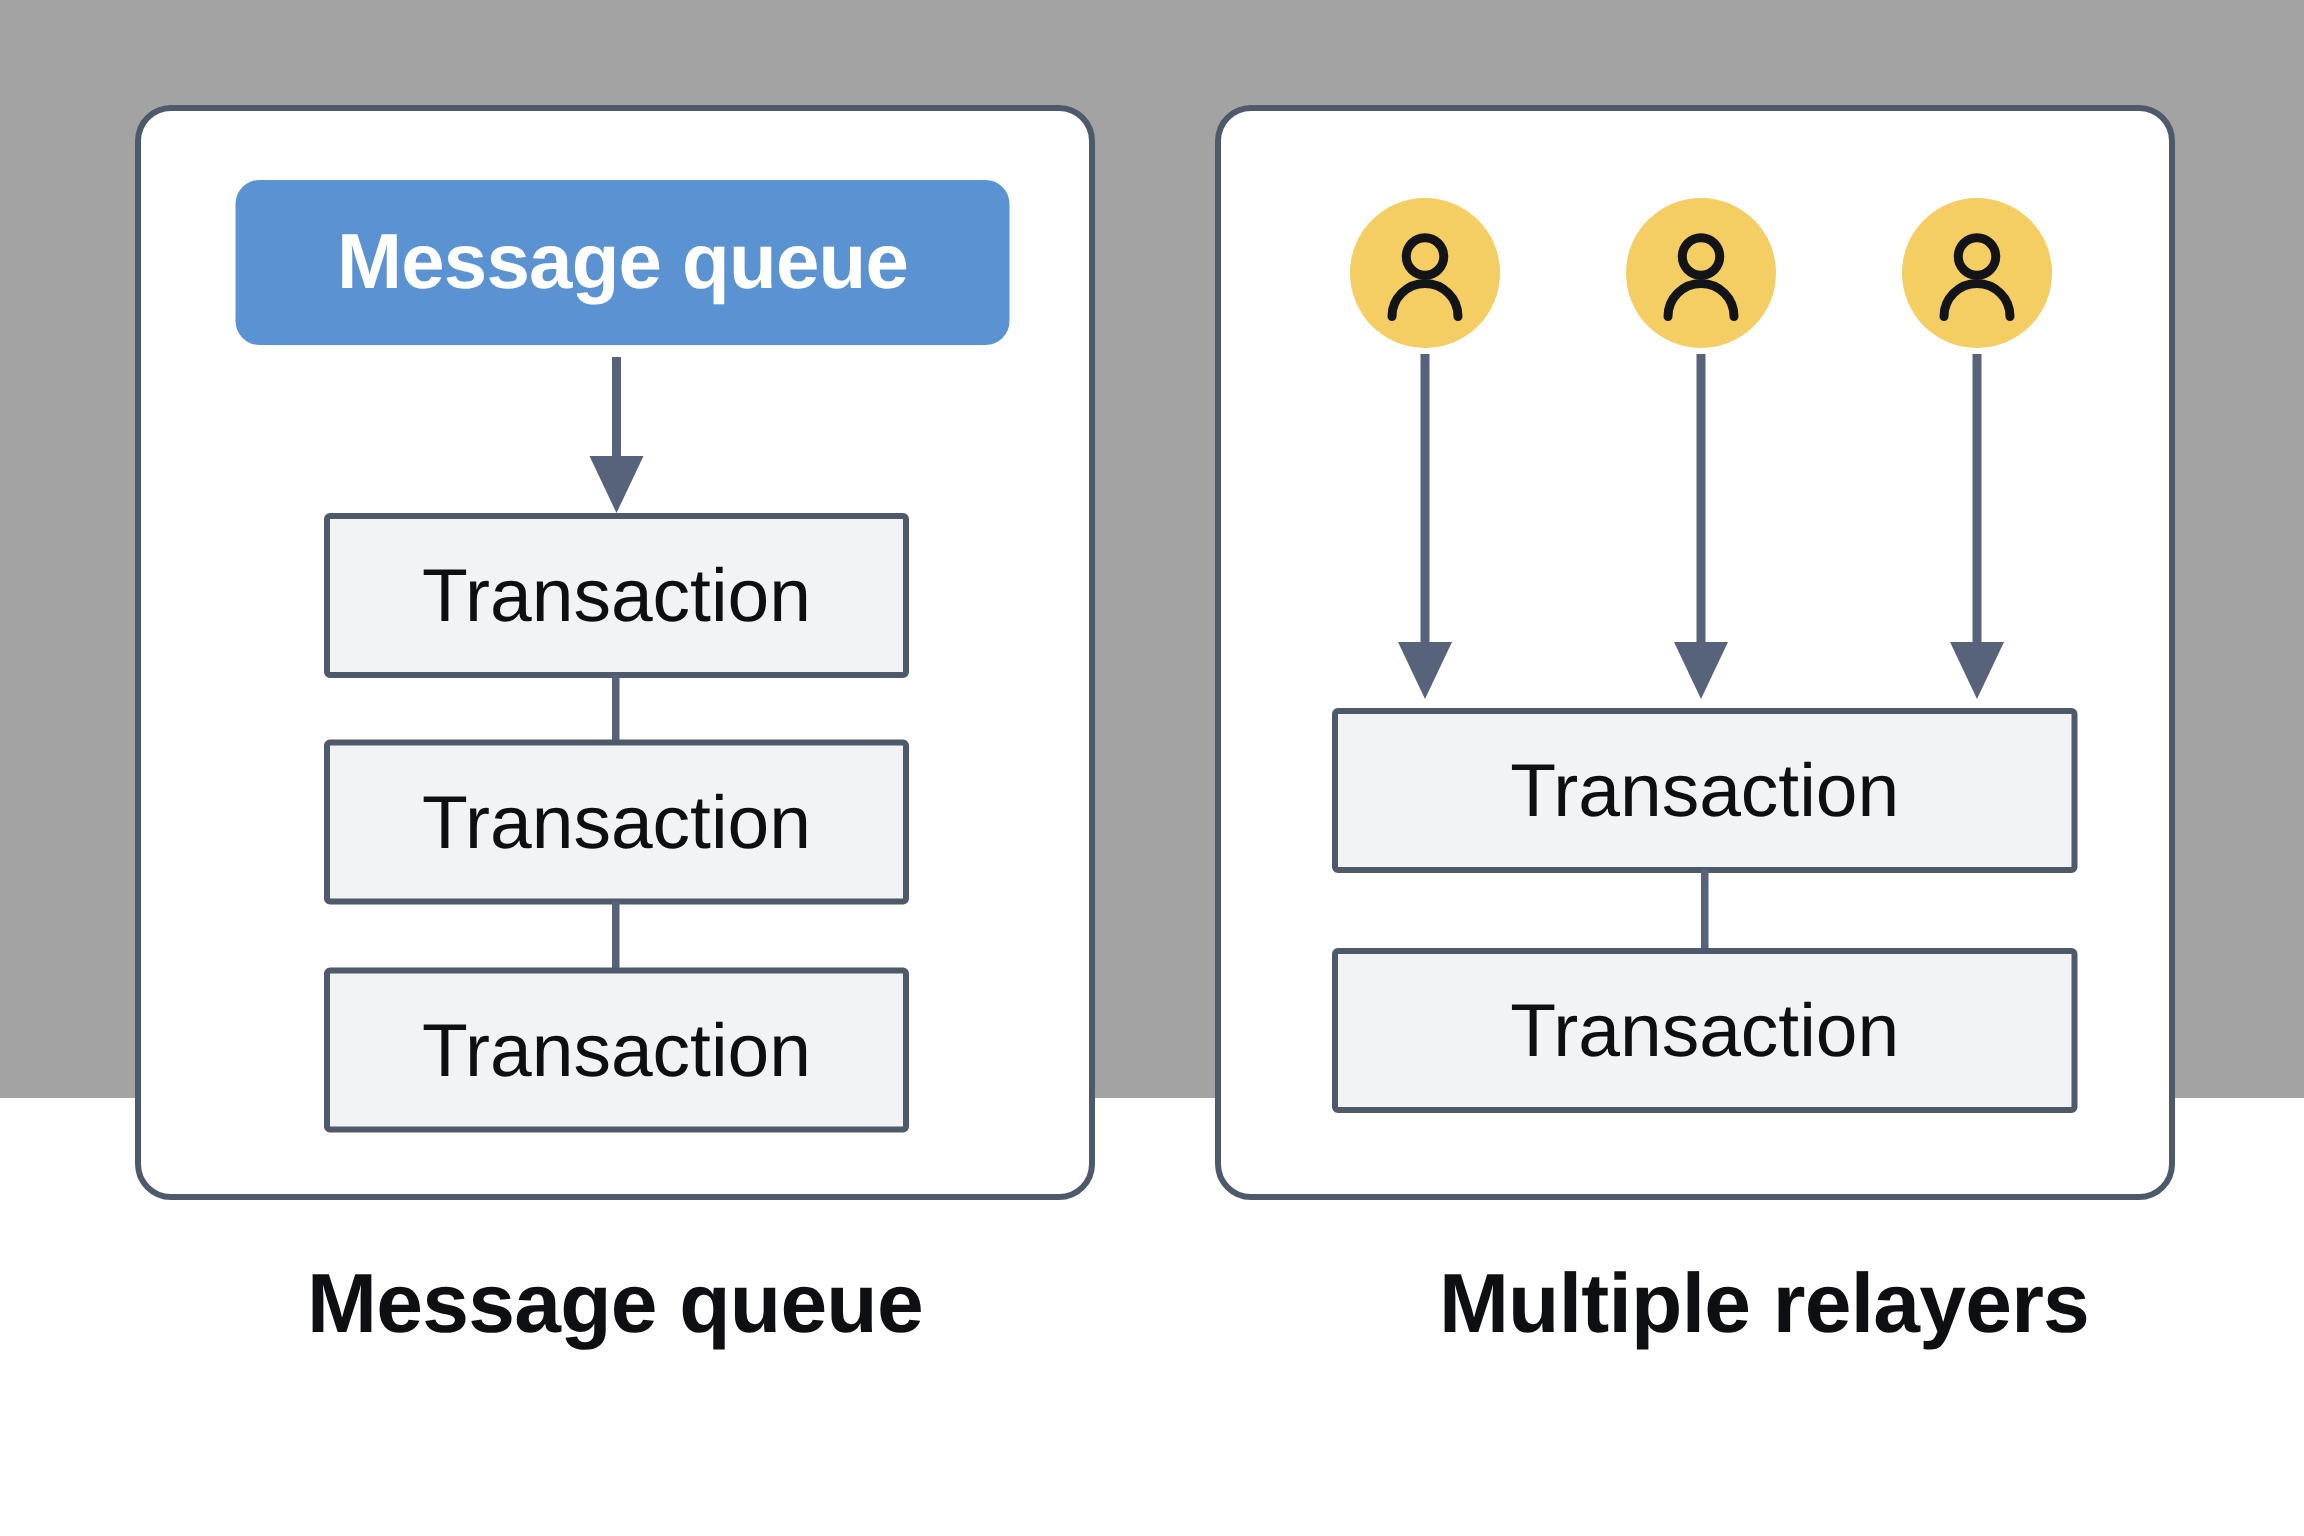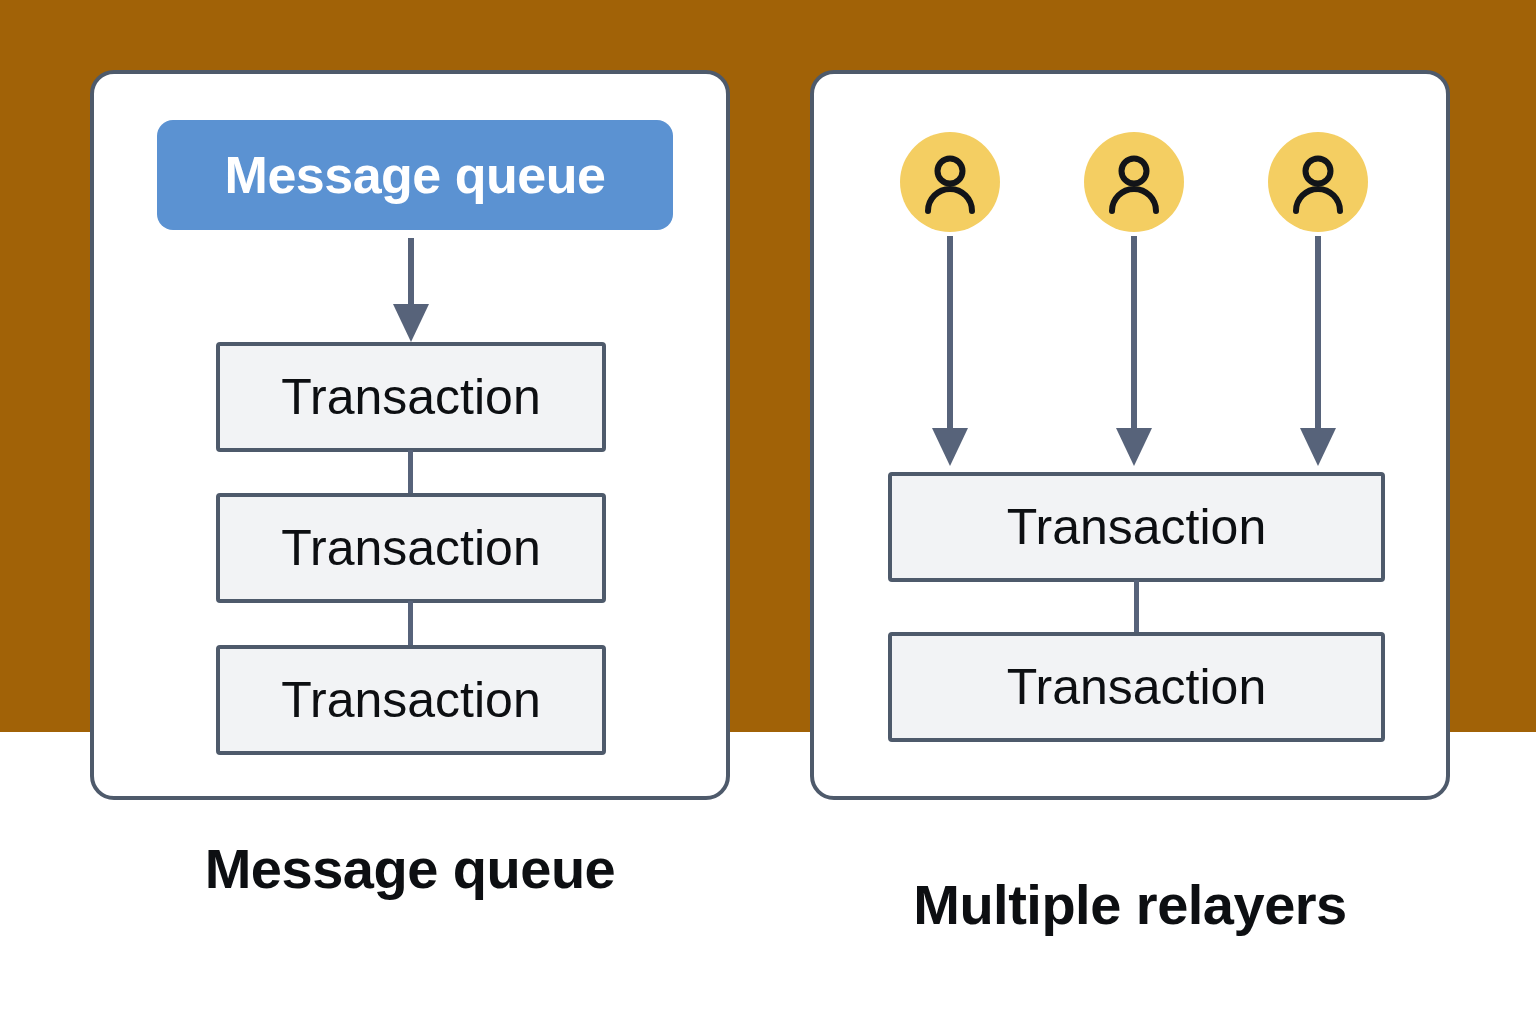--- a/index.html
+++ b/index.html
@@ -11,21 +11,21 @@
   body {
     width: 1536px;
     height: 1024px;
     font-family: "Liberation Sans", "DejaVu Sans", sans-serif;
     overflow: hidden;
   }
   #stage {
     position: relative;
     width: 1536px;
     height: 732px;
-    background: #a16207;
+    background: #a3a3a3;
   }
 
   
   .panel {
     position: absolute;
     box-sizing: border-box;
     border: 4px solid #4e5a6b;
     border-radius: 24px;
     background: #ffffff;
   }
@@ -136,21 +136,21 @@
   .caption {
     position: absolute;
     text-align: center;
     font-size: 56px;
     font-weight: bold;
     color: #0d0f12;
     letter-spacing: -0.5px;
     white-space: nowrap;
   }
   #caption-left  { left: 90px;  top: 836px; width: 640px; }
-  #caption-right { left: 810px; top: 836px; width: 640px; margin-top: 36px; }
+  #caption-right { left: 856px; top: 836px; width: 640px; }
 </style>
 </head>
 <body>
 
 <div id="stage">
 
   <div class="panel" id="panel-left"></div>
 
   <div class="pill-blue" id="mq-pill">Message queue</div>
 

